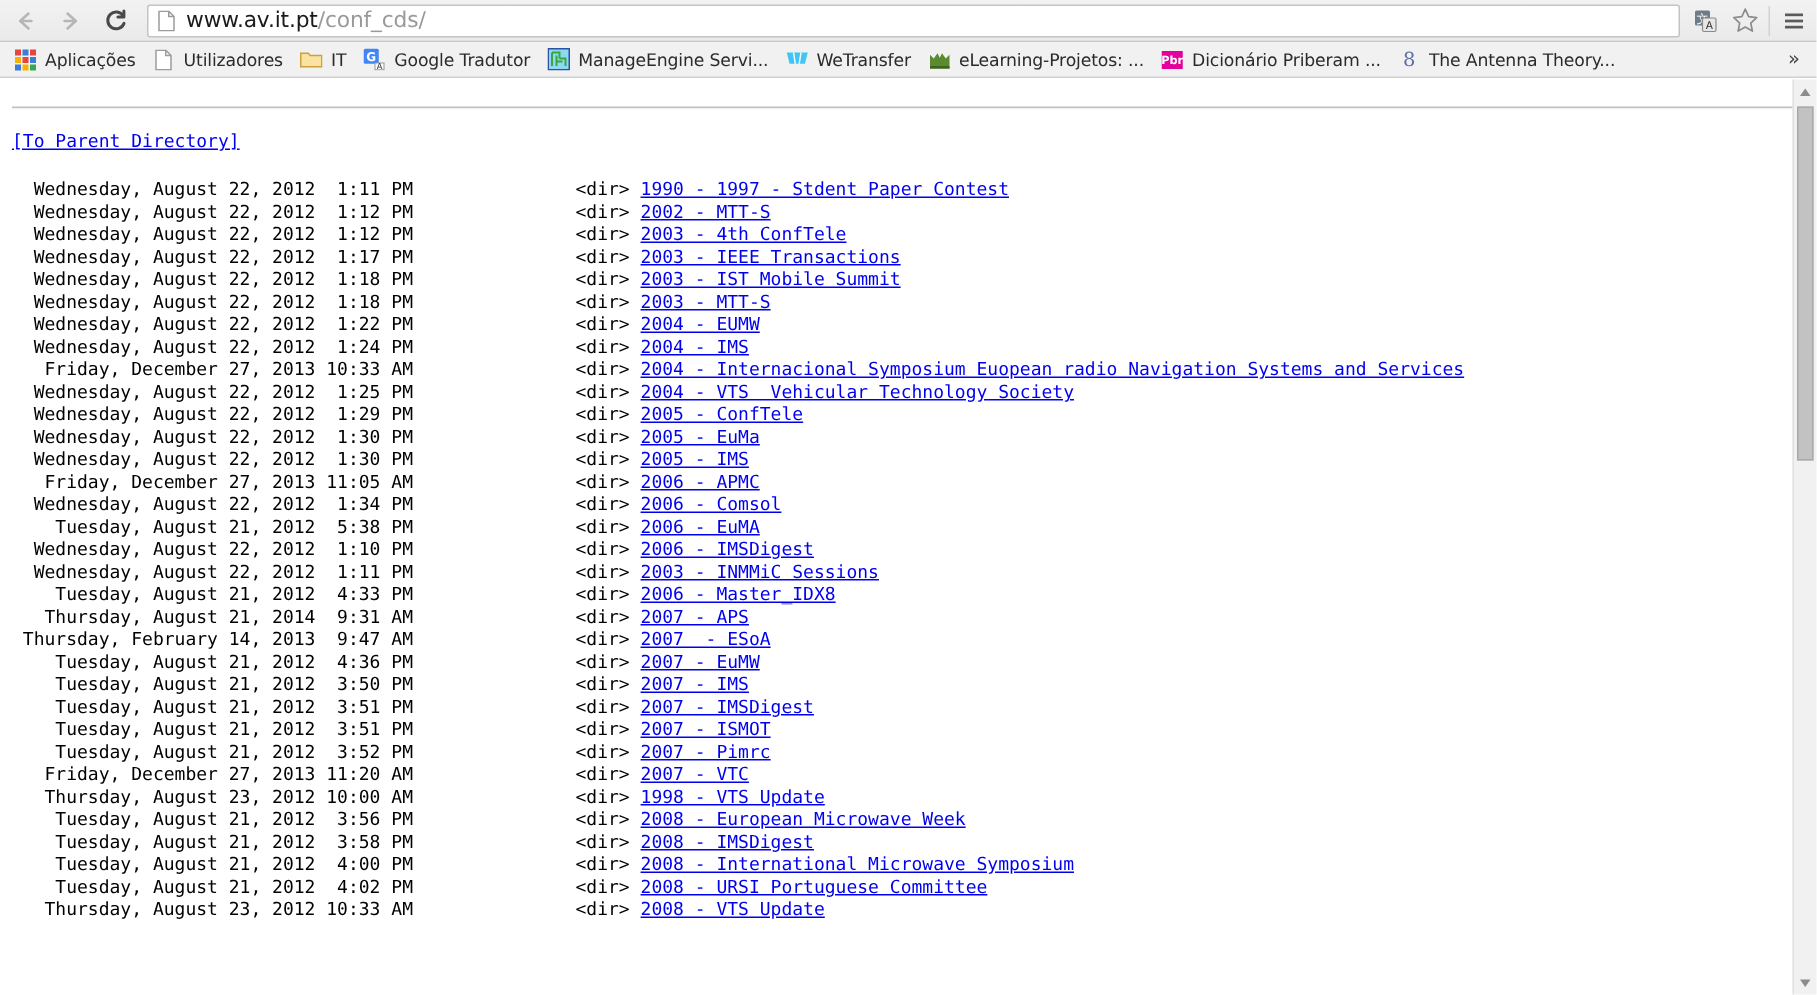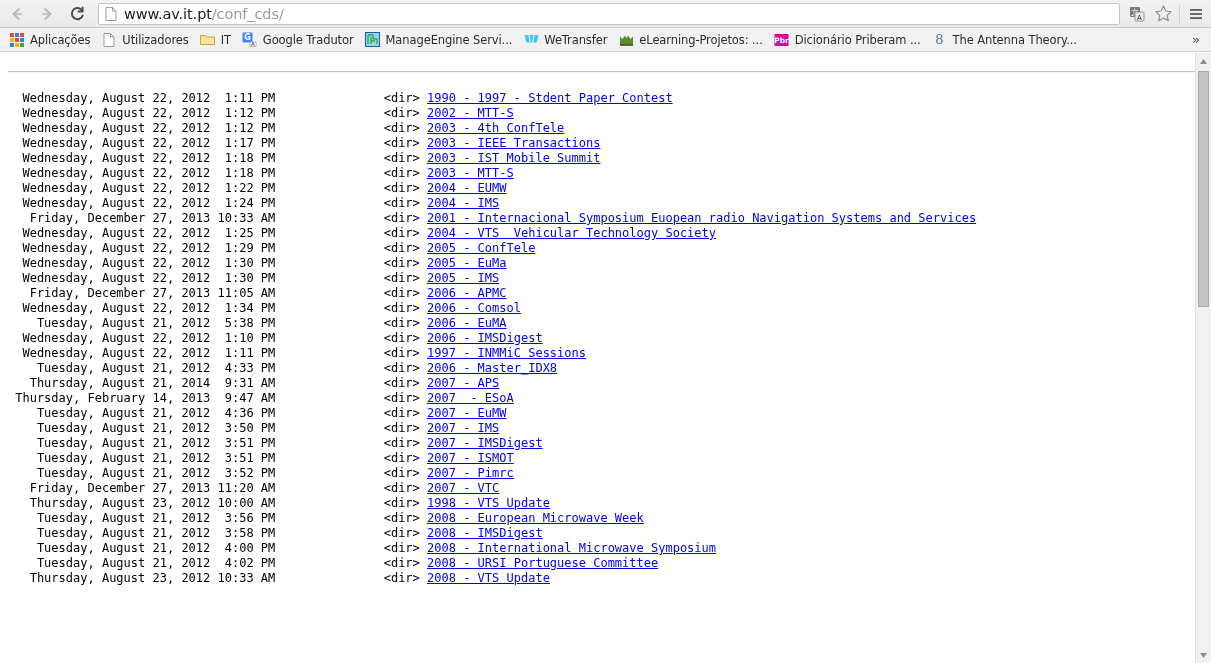--- a/index.html
+++ b/index.html
@@ -389,39 +389,42 @@
 
     <div class="bm-overflow">»</div>
   </div>
 
   <div class="content">
     <div class="content-inner">
 
 
       <hr class="rule">
 
+      <div class="parent-link-wrap">
+        <a class="dir-link" href="#">[To Parent Directory]</a>
+      </div>
 
       <pre class="listing" id="listing"><span><span>  Wednesday, August 22, 2012  1:11 PM               &lt;dir&gt; </span><a href="#" class="dir-link">1990 - 1997 - Stdent Paper Contest</a></span>
 <span><span>  Wednesday, August 22, 2012  1:12 PM               &lt;dir&gt; </span><a href="#" class="dir-link">2002 - MTT-S</a></span>
 <span><span>  Wednesday, August 22, 2012  1:12 PM               &lt;dir&gt; </span><a href="#" class="dir-link">2003 - 4th ConfTele</a></span>
 <span><span>  Wednesday, August 22, 2012  1:17 PM               &lt;dir&gt; </span><a href="#" class="dir-link">2003 - IEEE Transactions</a></span>
 <span><span>  Wednesday, August 22, 2012  1:18 PM               &lt;dir&gt; </span><a href="#" class="dir-link">2003 - IST Mobile Summit</a></span>
 <span><span>  Wednesday, August 22, 2012  1:18 PM               &lt;dir&gt; </span><a href="#" class="dir-link">2003 - MTT-S</a></span>
 <span><span>  Wednesday, August 22, 2012  1:22 PM               &lt;dir&gt; </span><a href="#" class="dir-link">2004 - EUMW</a></span>
 <span><span>  Wednesday, August 22, 2012  1:24 PM               &lt;dir&gt; </span><a href="#" class="dir-link">2004 - IMS</a></span>
-<span><span>   Friday, December 27, 2013 10:33 AM               &lt;dir&gt; </span><a href="#" class="dir-link">2001 - Internacional Symposium Euopean radio Navigation Systems and Services</a></span>
+<span><span>   Friday, December 27, 2013 10:33 AM               &lt;dir&gt; </span><a href="#" class="dir-link">2004 - Internacional Symposium Euopean radio Navigation Systems and Services</a></span>
 <span><span>  Wednesday, August 22, 2012  1:25 PM               &lt;dir&gt; </span><a href="#" class="dir-link">2004 - VTS  Vehicular Technology Society</a></span>
 <span><span>  Wednesday, August 22, 2012  1:29 PM               &lt;dir&gt; </span><a href="#" class="dir-link">2005 - ConfTele</a></span>
 <span><span>  Wednesday, August 22, 2012  1:30 PM               &lt;dir&gt; </span><a href="#" class="dir-link">2005 - EuMa</a></span>
 <span><span>  Wednesday, August 22, 2012  1:30 PM               &lt;dir&gt; </span><a href="#" class="dir-link">2005 - IMS</a></span>
 <span><span>   Friday, December 27, 2013 11:05 AM               &lt;dir&gt; </span><a href="#" class="dir-link">2006 - APMC</a></span>
 <span><span>  Wednesday, August 22, 2012  1:34 PM               &lt;dir&gt; </span><a href="#" class="dir-link">2006 - Comsol</a></span>
 <span><span>    Tuesday, August 21, 2012  5:38 PM               &lt;dir&gt; </span><a href="#" class="dir-link">2006 - EuMA</a></span>
 <span><span>  Wednesday, August 22, 2012  1:10 PM               &lt;dir&gt; </span><a href="#" class="dir-link">2006 - IMSDigest</a></span>
-<span><span>  Wednesday, August 22, 2012  1:11 PM               &lt;dir&gt; </span><a href="#" class="dir-link">1997 - INMMiC Sessions</a></span>
+<span><span>  Wednesday, August 22, 2012  1:11 PM               &lt;dir&gt; </span><a href="#" class="dir-link">2003 - INMMiC Sessions</a></span>
 <span><span>    Tuesday, August 21, 2012  4:33 PM               &lt;dir&gt; </span><a href="#" class="dir-link">2006 - Master_IDX8</a></span>
 <span><span>   Thursday, August 21, 2014  9:31 AM               &lt;dir&gt; </span><a href="#" class="dir-link">2007 - APS</a></span>
 <span><span> Thursday, February 14, 2013  9:47 AM               &lt;dir&gt; </span><a href="#" class="dir-link">2007  - ESoA</a></span>
 <span><span>    Tuesday, August 21, 2012  4:36 PM               &lt;dir&gt; </span><a href="#" class="dir-link">2007 - EuMW</a></span>
 <span><span>    Tuesday, August 21, 2012  3:50 PM               &lt;dir&gt; </span><a href="#" class="dir-link">2007 - IMS</a></span>
 <span><span>    Tuesday, August 21, 2012  3:51 PM               &lt;dir&gt; </span><a href="#" class="dir-link">2007 - IMSDigest</a></span>
 <span><span>    Tuesday, August 21, 2012  3:51 PM               &lt;dir&gt; </span><a href="#" class="dir-link">2007 - ISMOT</a></span>
 <span><span>    Tuesday, August 21, 2012  3:52 PM               &lt;dir&gt; </span><a href="#" class="dir-link">2007 - Pimrc</a></span>
 <span><span>   Friday, December 27, 2013 11:20 AM               &lt;dir&gt; </span><a href="#" class="dir-link">2007 - VTC</a></span>
 <span><span>   Thursday, August 23, 2012 10:00 AM               &lt;dir&gt; </span><a href="#" class="dir-link">1998 - VTS Update</a></span>

